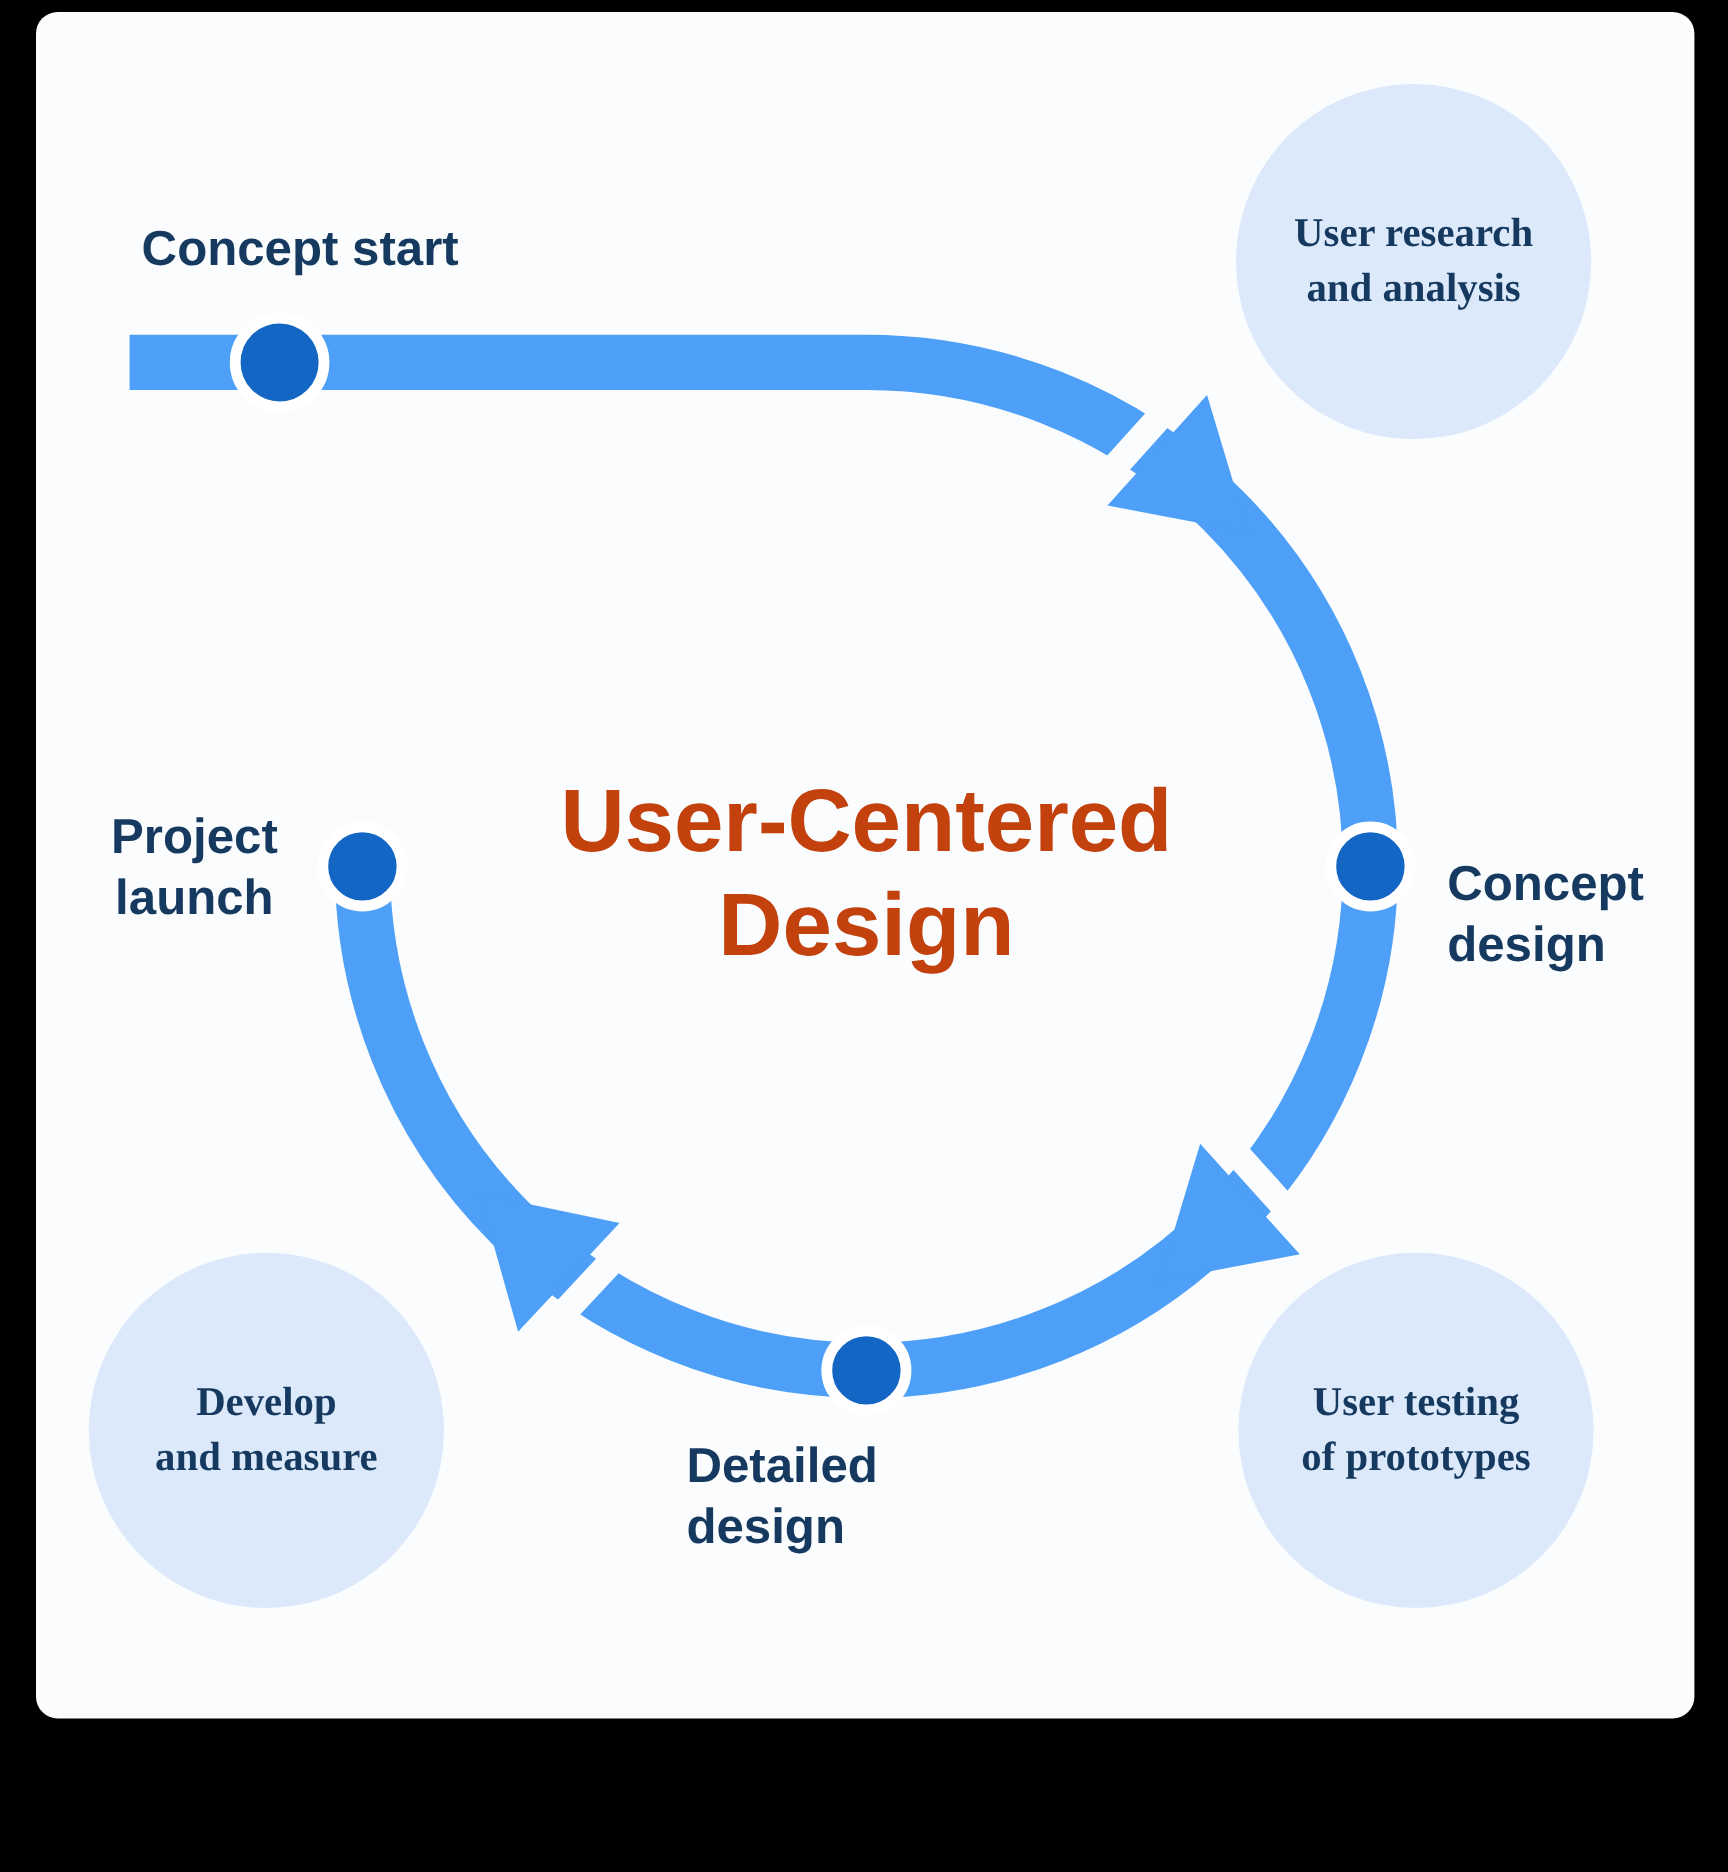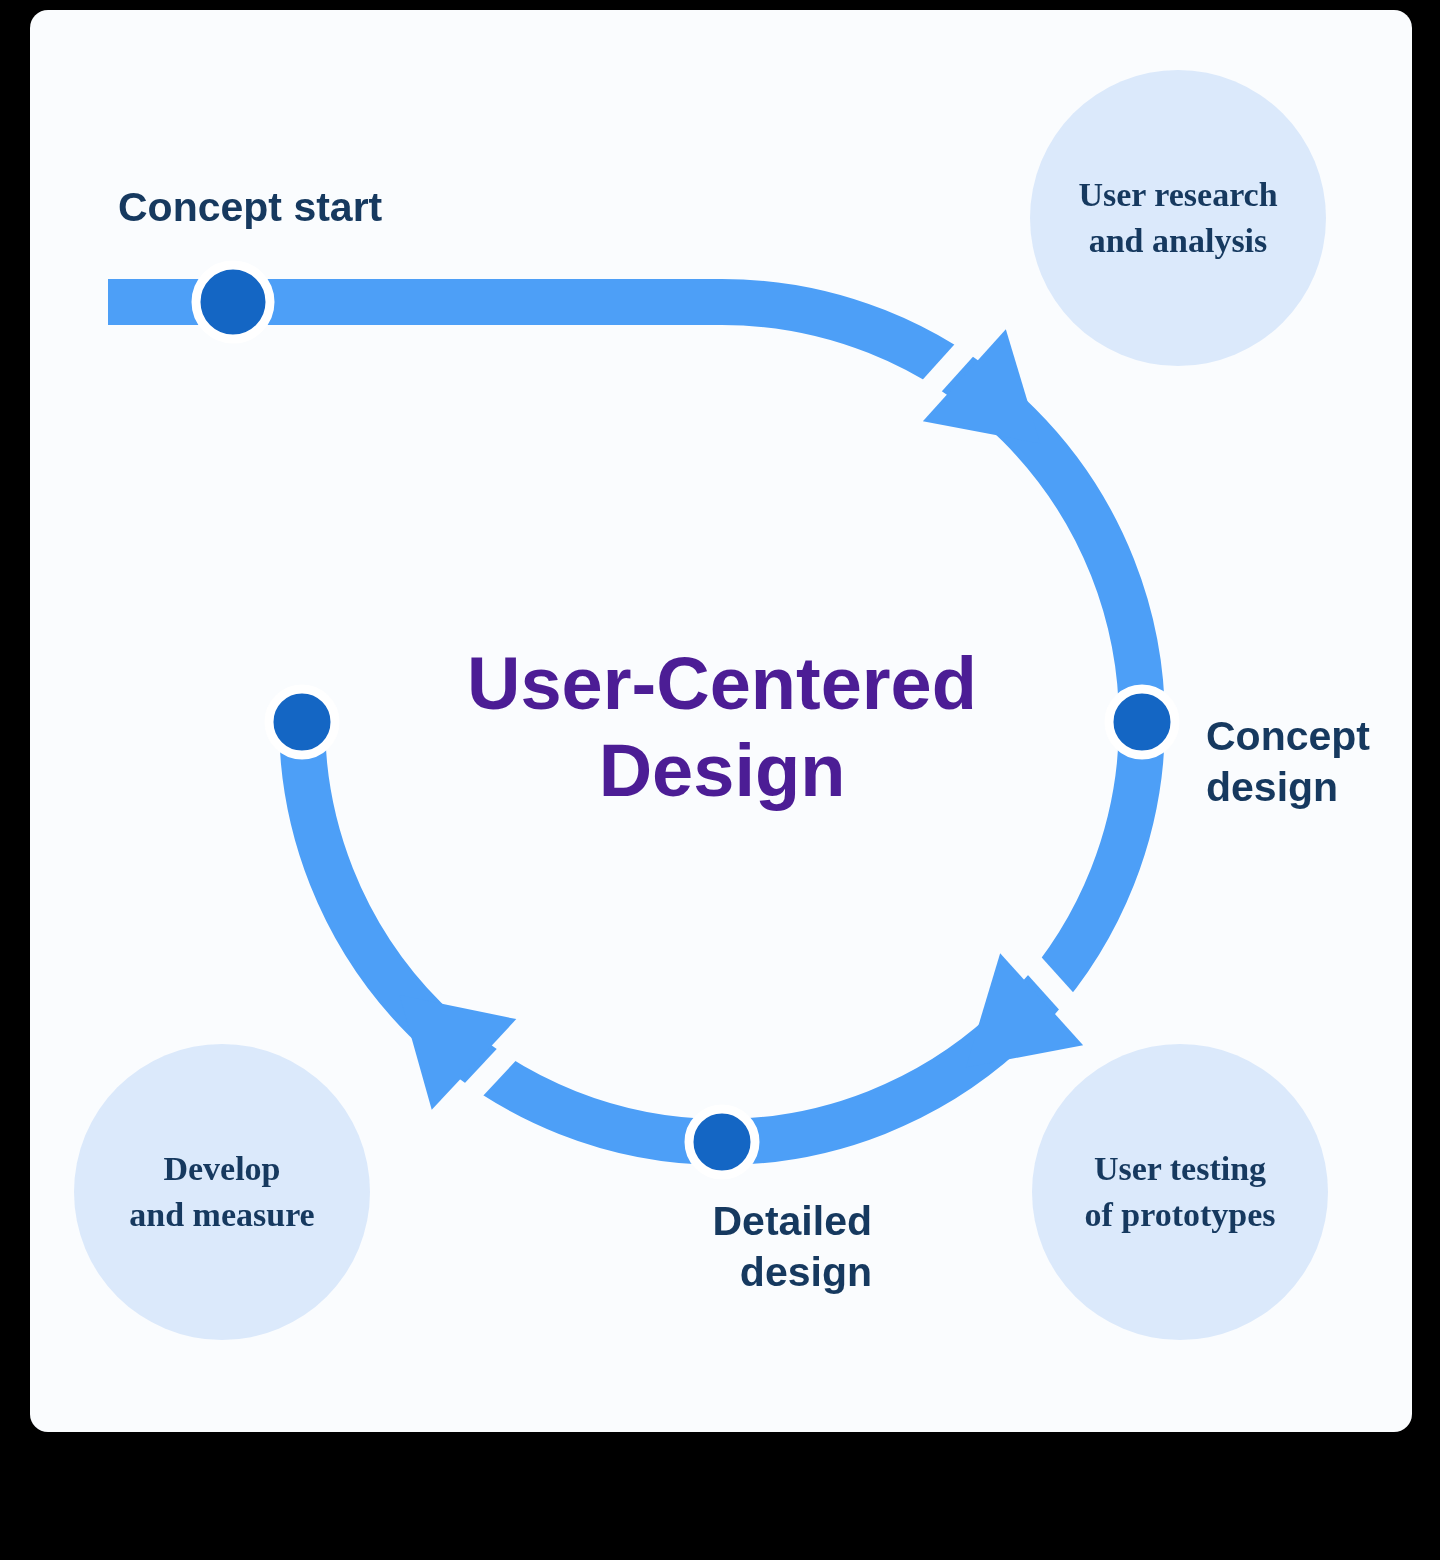--- a/index.html
+++ b/index.html
@@ -32,26 +32,26 @@
     font-size:34px;font-weight:700;color:#16395f;
     line-height:1.35;white-space:pre-line;font-family:Liberation Serif, serif;
   }
   .node-label{
     position:absolute;
     font-size:41px;font-weight:700;color:#16395f;
     line-height:1.25;white-space:pre-line;
   }
   .label-left   {text-align:center;}
   .label-right  {text-align:left;}
-  .label-center {text-align:right;}
+  .label-center {text-align:left;}
   .title{
     position:absolute;
     left:342px;top:630px;width:700px;
     text-align:center;
-    font-size:74px;font-weight:700;color:#4c1d95;
+    font-size:74px;font-weight:700;color:#c2410c;
     line-height:1.18;white-space:pre-line;
   }
 </style>
 </head>
 <body>
 
 <div class="page">
   <div class="card">
 
     <svg class="diagram-svg" viewBox="0 0 1382 1422">
@@ -89,20 +89,22 @@
 and measure</div>
     </div>
 
     <div class="bubble" style="left:1002px;top:1034px;">
       <div class="bubble-text">User testing
 of prototypes</div>
     </div>
 
     <div class="node-label" style="left:88px;top:172px;">Concept start</div>
 
+    <div class="node-label label-left" style="left:0px;top:662px;width:264px;">Project
+launch</div>
 
     <div class="node-label label-right" style="left:1176px;top:662px;width:212px;margin-top:39px;">Concept
 design</div>
 
     <div class="node-label label-center" style="left:542px;top:1186px;width:300px;">Detailed
 design</div>
 
     <div class="title">User-Centered
 Design</div>
 

